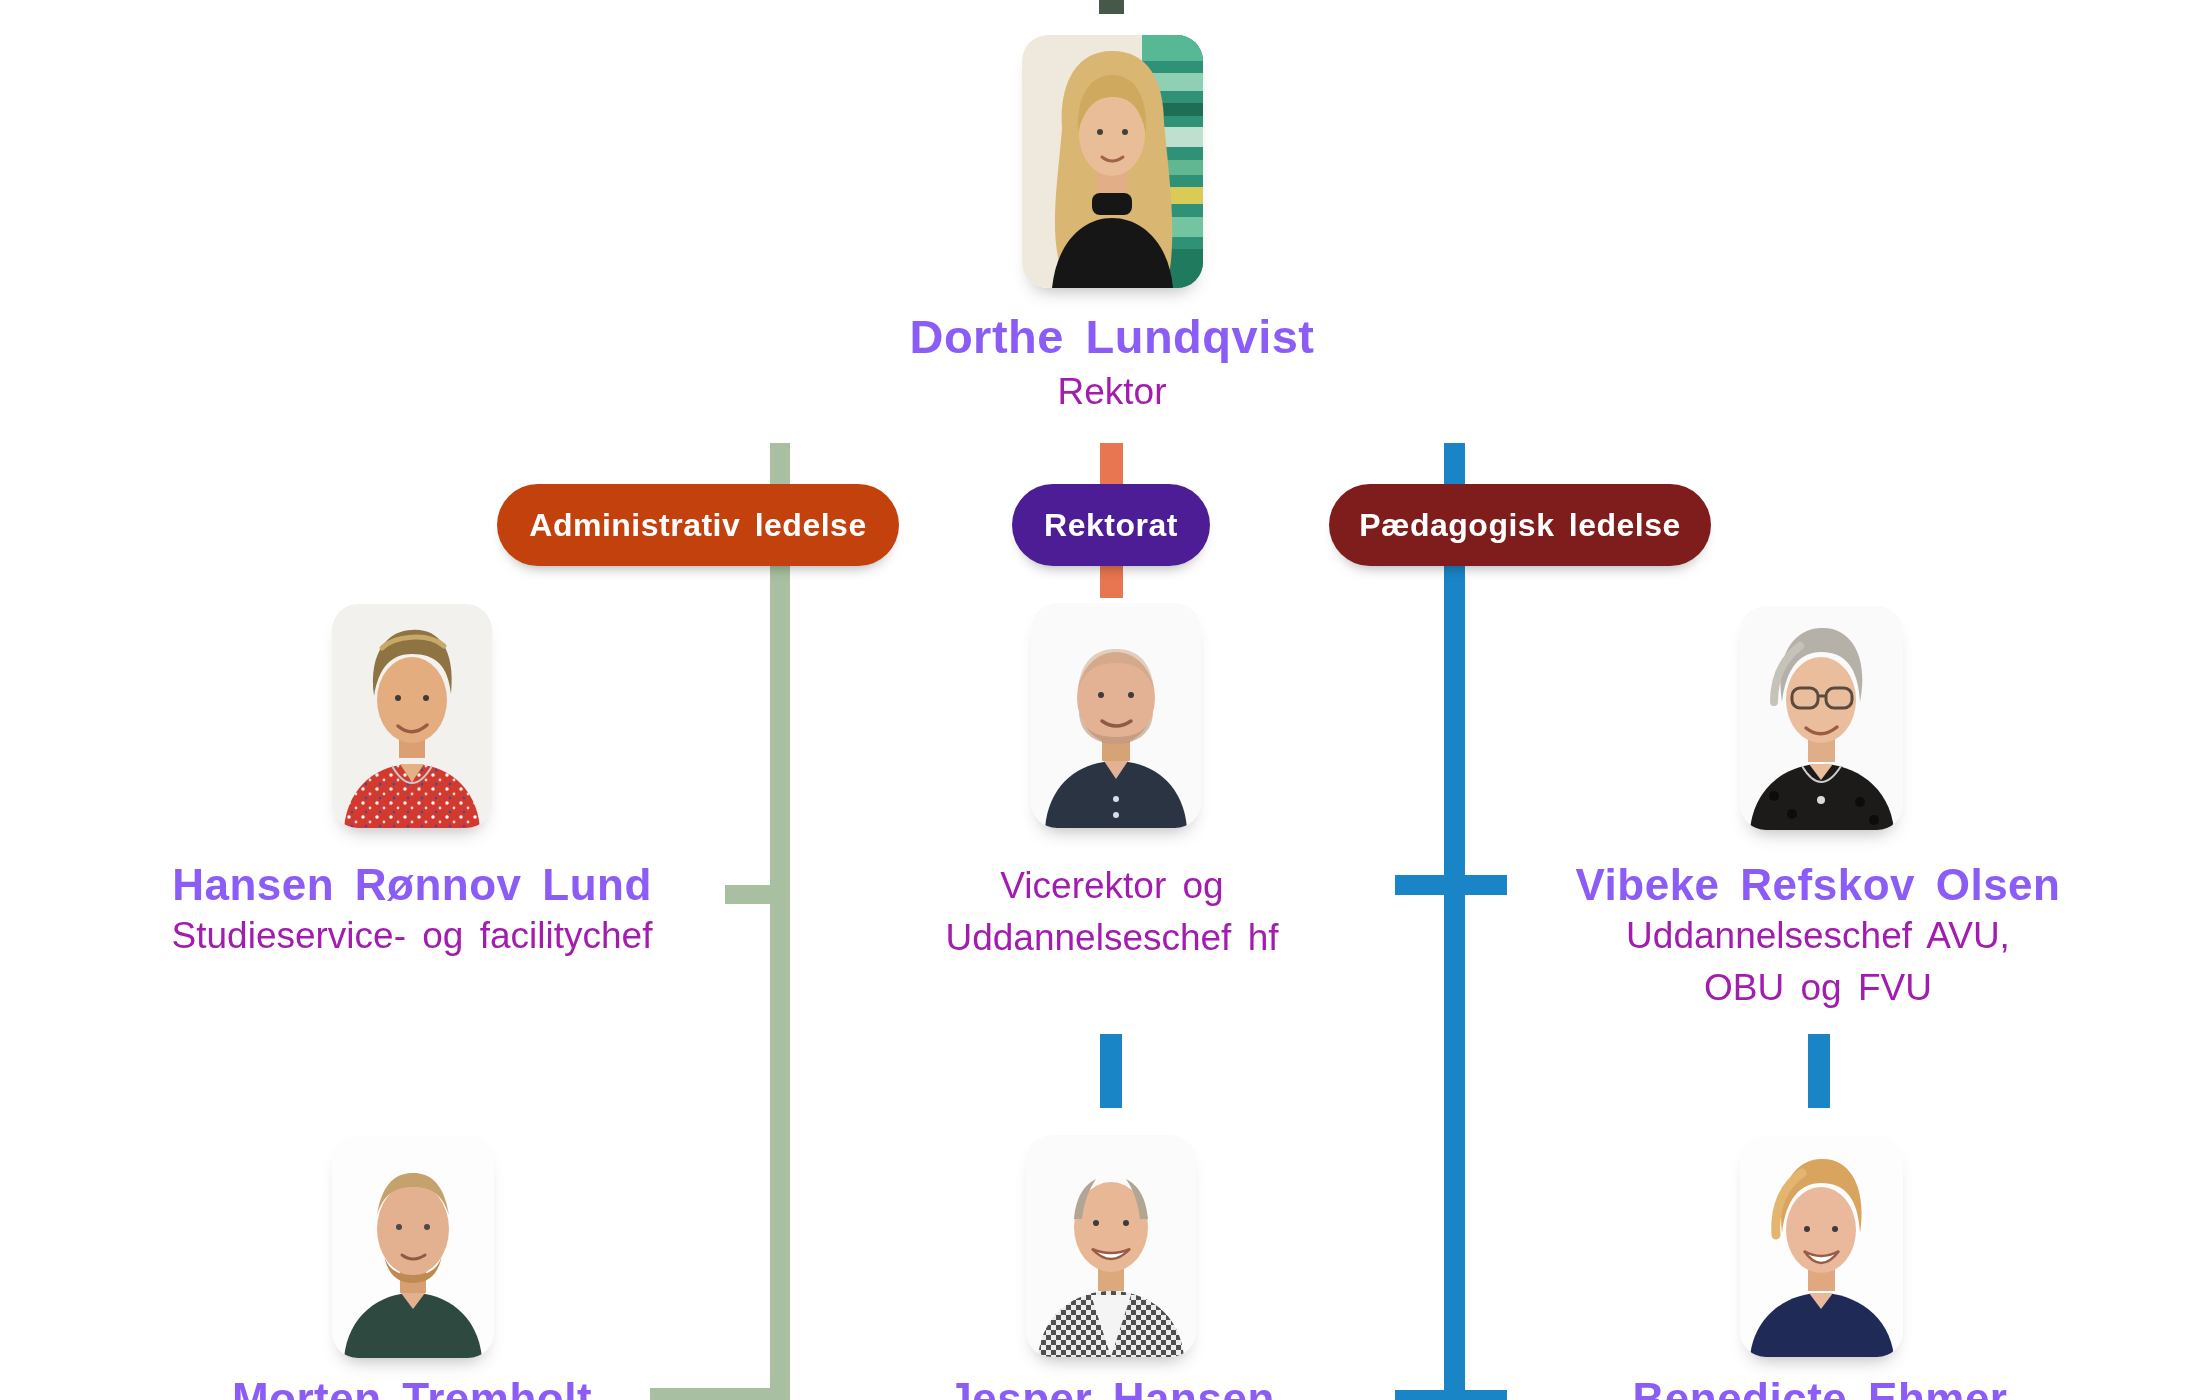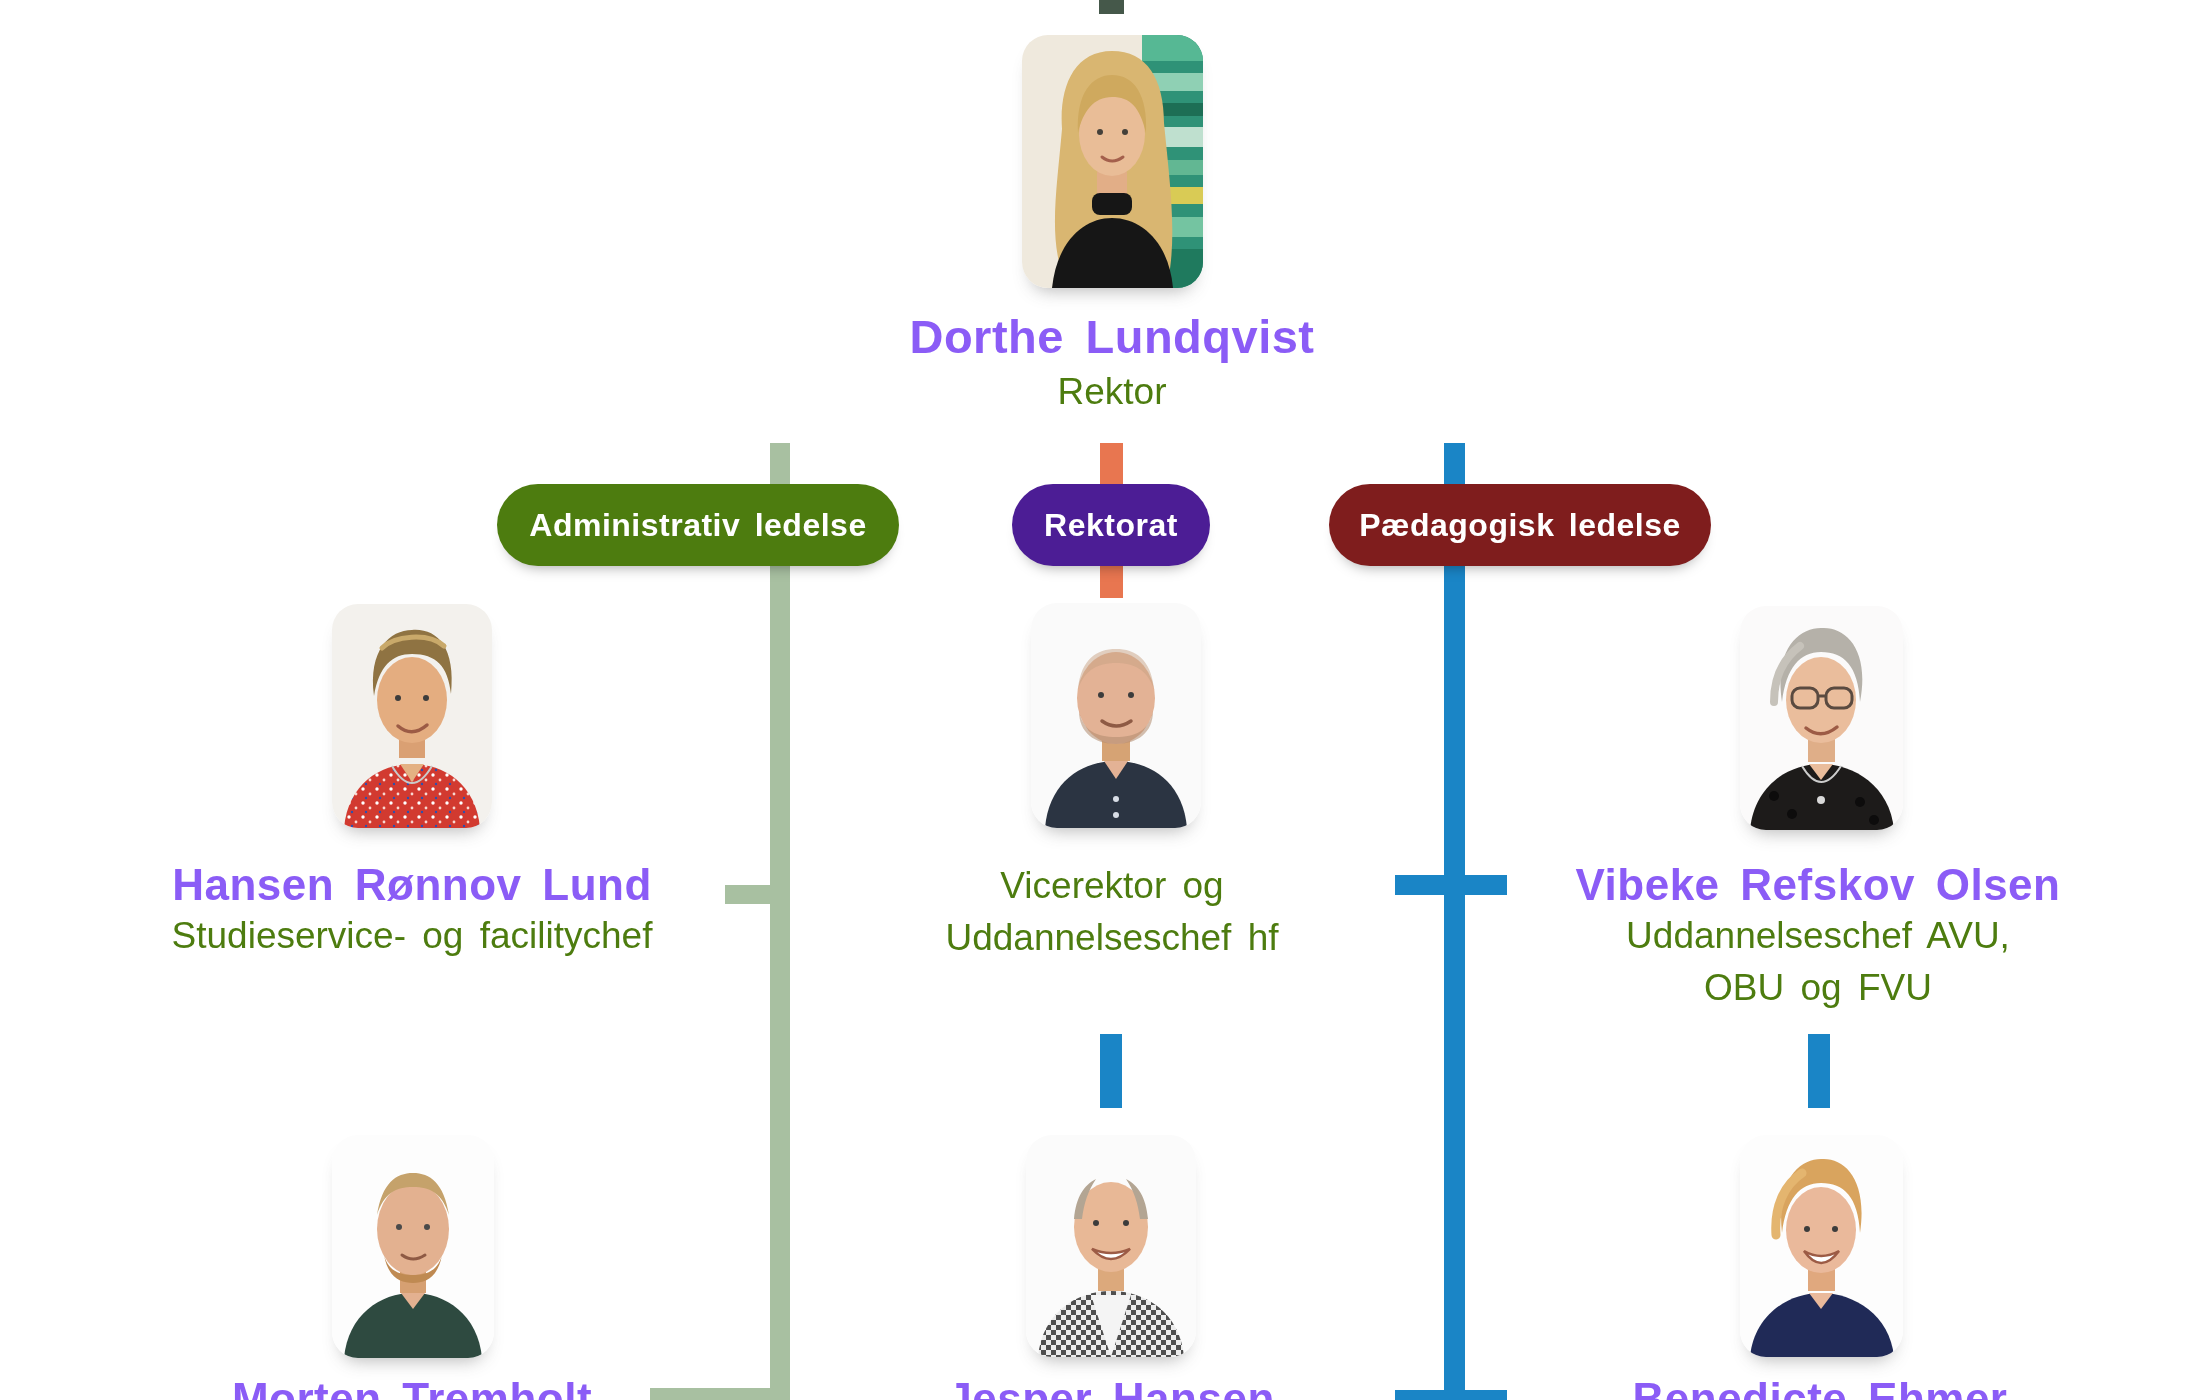--- a/index.html
+++ b/index.html
@@ -9,21 +9,21 @@
   .badge{position:absolute;z-index:3;height:82px;border-radius:41px;color:#ffffff;
          font-weight:bold;font-size:32px;line-height:82px;text-align:center;
          letter-spacing:.5px;word-spacing:5px;box-shadow:0 10px 14px -9px rgba(0,0,0,.35);}
   .photo{position:absolute;z-index:2;border-radius:26px;overflow:hidden;
          box-shadow:0 12px 18px -10px rgba(70,70,70,.4);}
   .photo svg{display:block;width:100%;height:100%;}
   .ptext{position:absolute;z-index:3;text-align:center;}
   .pname{font-weight:bold;font-size:44px;line-height:50px;color:#8b5cf6;
          letter-spacing:.5px;word-spacing:8px;}
   .pname.big{font-size:47px;line-height:54px;}
-  .ptitle{font-size:37px;line-height:52px;color:#4d7c0f;word-spacing:6px;}
+  .ptitle{font-size:37px;line-height:52px;color:#a21caf;word-spacing:6px;}
   .ptitle.big{line-height:56px;}
 </style>
 </head>
 <body>
 
 <div id="canvas">
 
   <div class="stub" style="left:1099px;top:0;width:25px;height:14px;background:#45584a;"></div>
 
   <div class="vline" style="left:770px;top:443px;width:20px;height:957px;background:#a8c0a1;"></div>
@@ -32,21 +32,21 @@
 
   <div class="hbar" style="left:725px;top:885px;width:65px;height:19px;background:#a8c0a1;"></div>
   <div class="hbar" style="left:1395px;top:875px;width:112px;height:20px;background:#1a85c6;"></div>
 
   <div class="stub" style="left:1100px;top:1034px;width:22px;height:74px;background:#1a85c6;"></div>
   <div class="stub" style="left:1808px;top:1034px;width:22px;height:74px;background:#1a85c6;"></div>
 
   <div class="hbar" style="left:650px;top:1388px;width:140px;height:12px;background:#a8c0a1;"></div>
   <div class="hbar" style="left:1395px;top:1390px;width:112px;height:10px;background:#1a85c6;"></div>
 
-  <div class="badge" style="left:497px;top:484px;width:402px;background:#4d7c0f;">Administrativ ledelse</div>
+  <div class="badge" style="left:497px;top:484px;width:402px;background:#c2410c;">Administrativ ledelse</div>
   <div class="badge" style="left:1012px;top:484px;width:198px;background:#4c1d95;">Rektorat</div>
   <div class="badge" style="left:1329px;top:484px;width:382px;background:#7f1d1d;">Pædagogisk ledelse</div>
 
   <div class="photo" style="left:1022px;top:35px;width:181px;height:253px;">
     <svg viewBox="0 0 181 253">
       <rect width="181" height="253" fill="#efe9dd"></rect>
       <rect x="120" width="61" height="253" fill="#2f9277"></rect>
       <rect x="120" y="0" width="61" height="26" fill="#56b894"></rect>
       <rect x="127" y="38" width="54" height="18" fill="#8fd0b4"></rect>
       <rect x="120" y="68" width="61" height="13" fill="#1d6e55"></rect>

